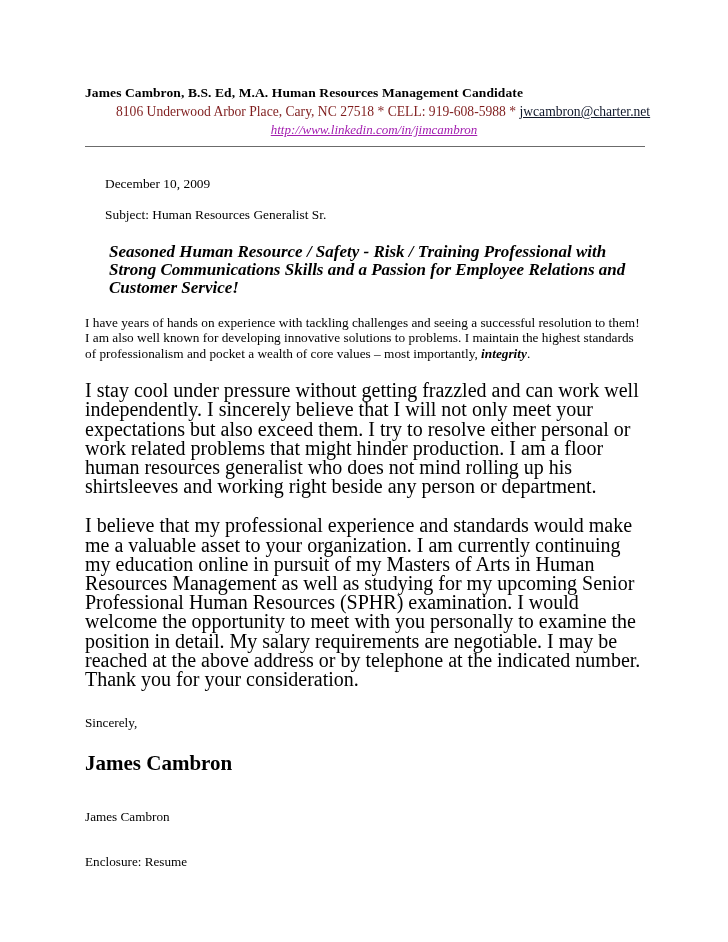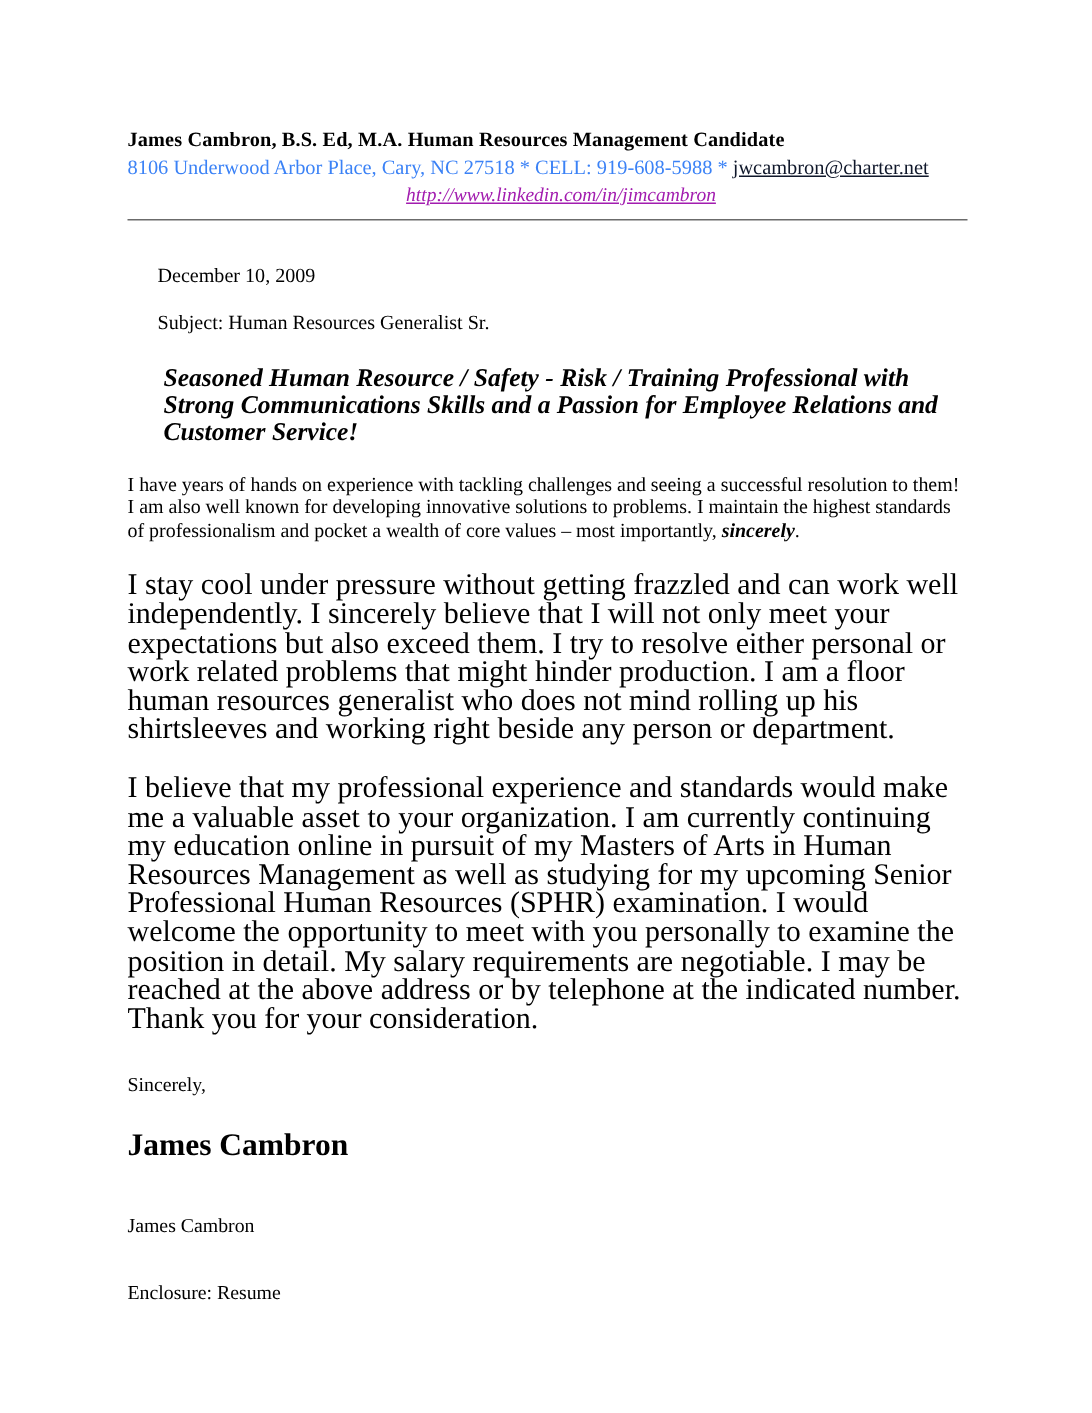--- a/index.html
+++ b/index.html
@@ -37,21 +37,21 @@
     font-weight: bold;
     line-height: 18px;
     letter-spacing: 0.1px;
     white-space: nowrap;
   }
   .lh-address {
     font-size: 13.6px;
     line-height: 19px;
     white-space: nowrap;
   }
-  .lh-address .plain { color: #3b82f6; }
+  .lh-address .plain { color: #7f1d1d; margin-left: 31px; }
   a.link-email {
     color: #0f172a;
     text-decoration: underline;
     text-underline-offset: 1px;
   }
   .lh-linkedin {
     text-align: center;
     font-size: 13px;
     line-height: 18px;
     padding-left: 18px;
@@ -155,21 +155,21 @@
     <div class="meta-block">
       <div class="meta-line">December 10, 2009</div>
       <div class="meta-line">Subject: Human Resources Generalist Sr.</div>
     </div>
 
     <div class="headline">
       <span>Seasoned Human Resource / Safety - Risk / Training Professional with Strong</span>
       <span>Communications Skills and a Passion for Employee Relations and Customer Service!</span>
     </div>
 
-    <div class="para"><span>I have years of hands on experience with tackling challenges and seeing a successful resolution to them! I am also well known for developing innovative solutions to problems.  I maintain the highest standards of professionalism and pocket a wealth of core values – most importantly, </span><span class="em-strong">sincerely</span><span>.</span></div>
+    <div class="para"><span>I have years of hands on experience with tackling challenges and seeing a successful resolution to them! I am also well known for developing innovative solutions to problems.  I maintain the highest standards of professionalism and pocket a wealth of core values – most importantly, </span><span class="em-strong">integrity</span><span>.</span></div>
 
     <div class="para loose">I stay cool under pressure without getting frazzled and can work well independently. I sincerely believe that I will not only meet your expectations but also exceed them. I try to resolve either personal or work related problems that might hinder production. I am a floor human resources generalist who does not mind rolling up his shirtsleeves and working right beside any person or department.</div>
 
     <div class="para loose">I believe that my professional experience and standards would make me a valuable asset to your organization.  I am currently continuing my education online in pursuit of my Masters of Arts in Human Resources Management as well as studying for my upcoming Senior Professional Human Resources (SPHR) examination. I would welcome the opportunity to meet with you personally to examine the position in detail. My salary requirements are negotiable. I may be reached at the above address or by telephone at the indicated number. Thank you for your consideration.</div>
 
     <div class="closing">
       <div class="closing-line">Sincerely,</div>
 
       <div class="signature-name">James Cambron</div>
 

